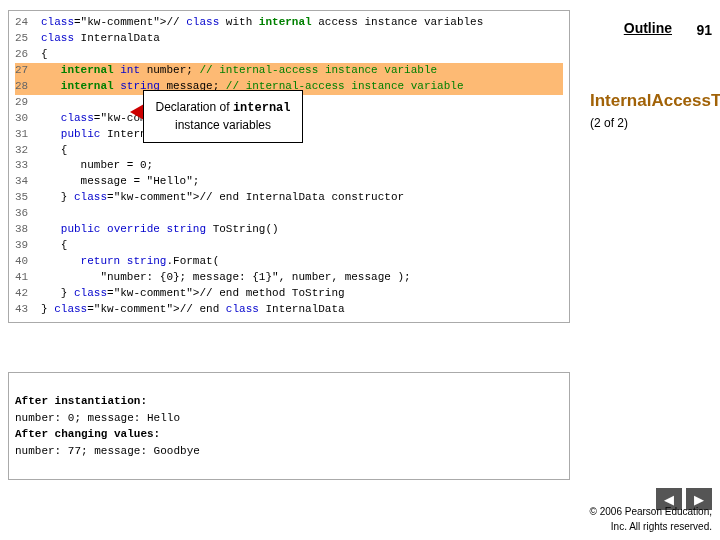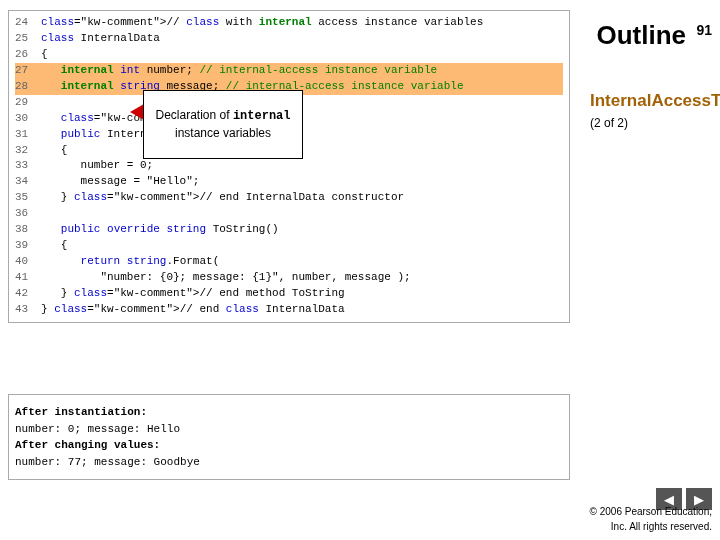--- a/index.html
+++ b/index.html
@@ -21,24 +21,25 @@
       font-size: 14px;
       font-weight: bold;
       color: #000;
       margin-top: 16px;
     }
 
     
     .outline-label {
       position: absolute;
       top: 20px;
-      right: 34px;
-      font-size: 26px;
-      font-weight: bold;
-      color: #000;
+      right: 48px;
+      font-size: 14px;
+      font-weight: bold;
+      color: #000;
+      text-decoration: underline;
     }
 
     
     .sidebar-info {
       position: absolute;
       top: 90px;
       right: 10px;
       width: 120px;
       text-align: left;
     }
@@ -107,21 +108,21 @@
       position: absolute;
       top: 90px;
       left: 130px;
       display: flex;
       align-items: flex-start;
     }
 
     .callout-box {
       background: #fff;
       border: 1px solid #000;
-      padding: 16px 10px;
+      padding: 8px 10px;
       font-size: 12px;
       color: #000;
       line-height: 1.4;
       text-align: center;
       min-width: 160px;
     }
 
     .callout-box .kw-mono {
       font-family: 'Courier New', monospace;
       font-weight: bold;
@@ -141,21 +142,21 @@
     
     .output-area {
       position: absolute;
       bottom: 60px;
       left: 8px;
       width: 562px;
       border: 1px solid #aaa;
       background: #fff;
       font-family: 'Courier New', monospace;
       font-size: 11px;
-      padding: 9px 6px;
+      padding: 20px 6px;
       line-height: 1.5;
     }
 
     .output-label {
       font-weight: bold;
       color: #000;
     }
 
     
     .nav-buttons {

